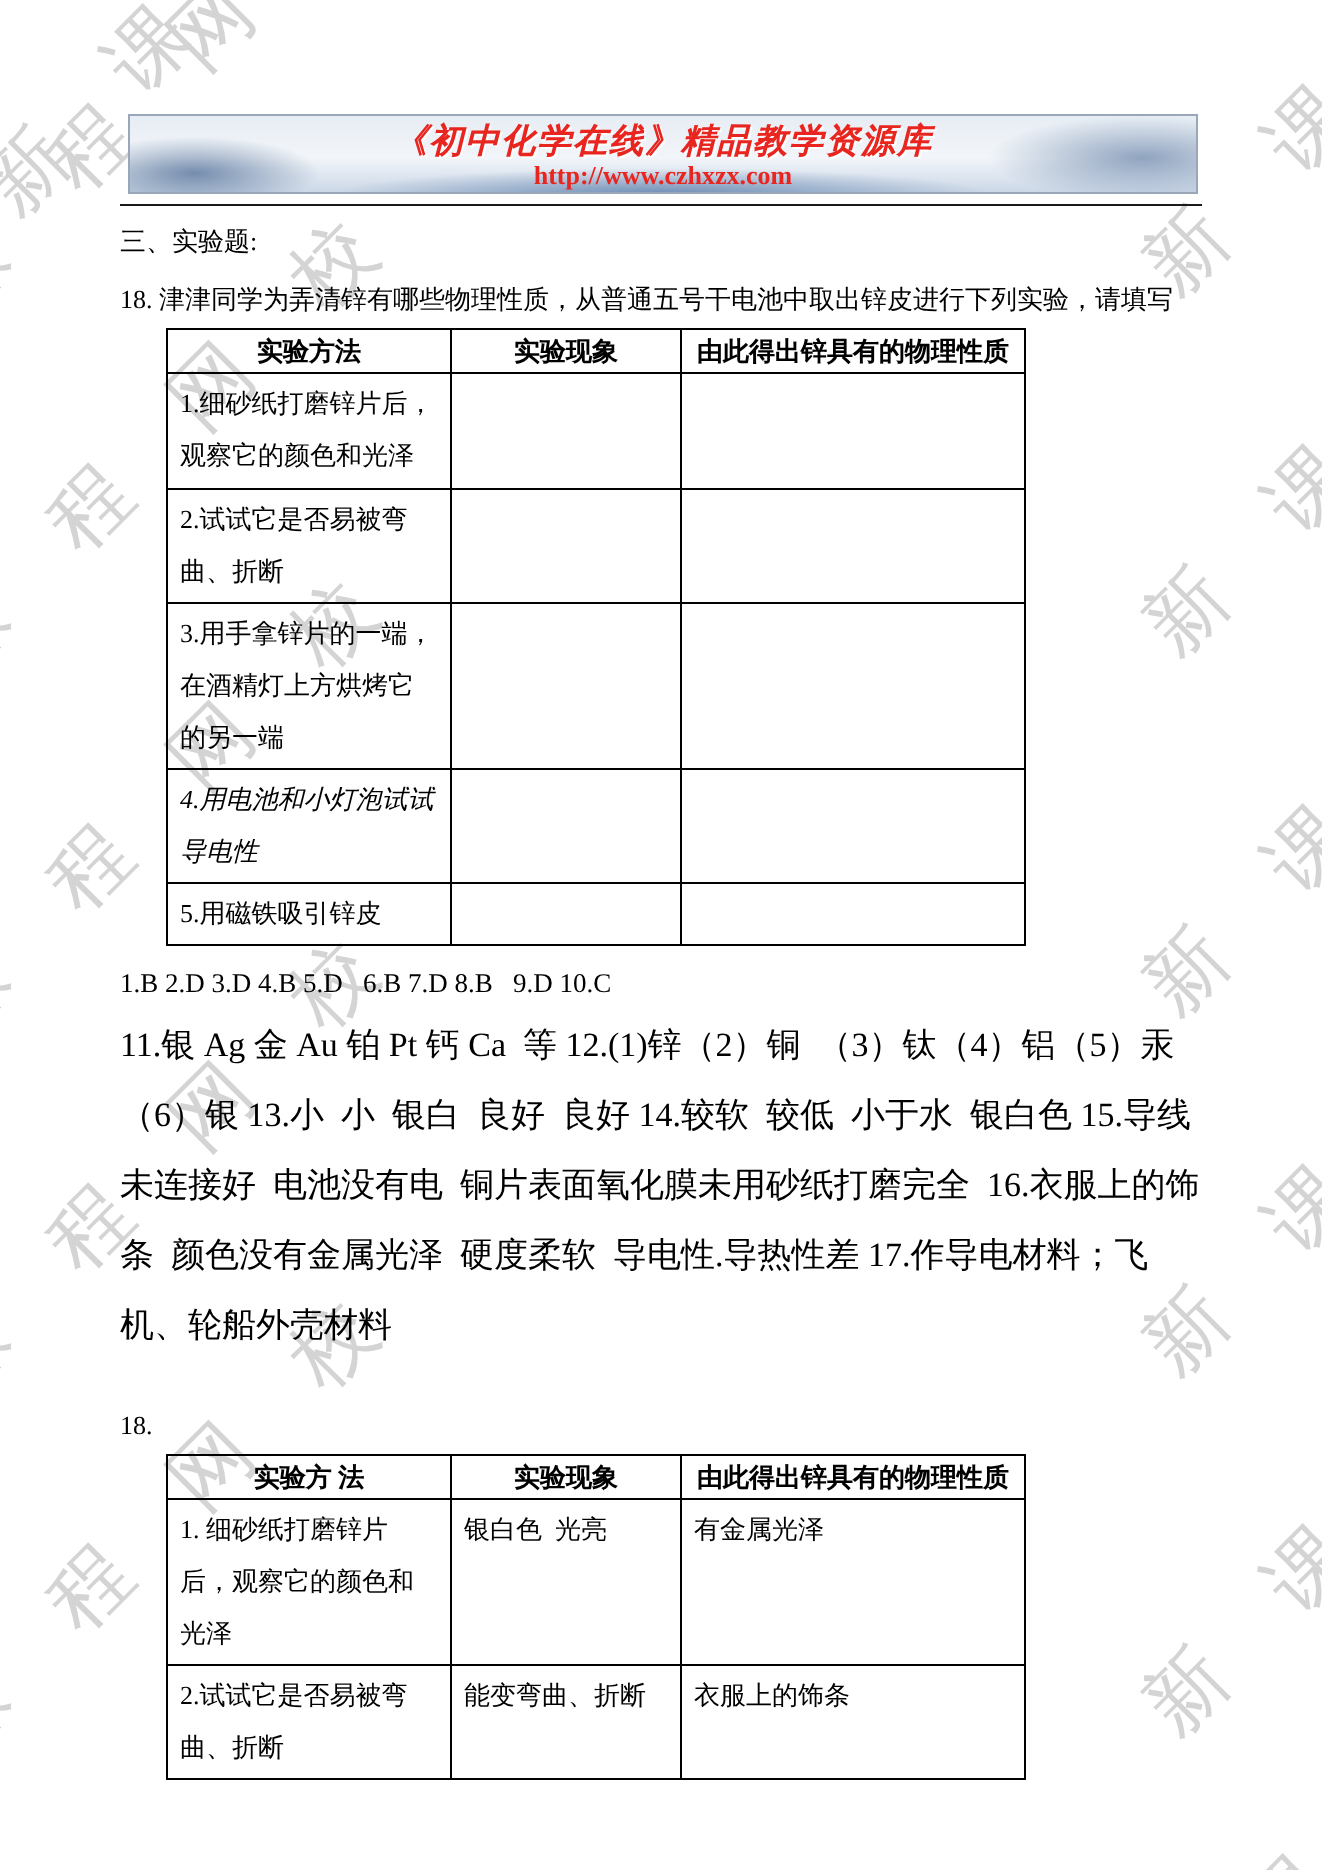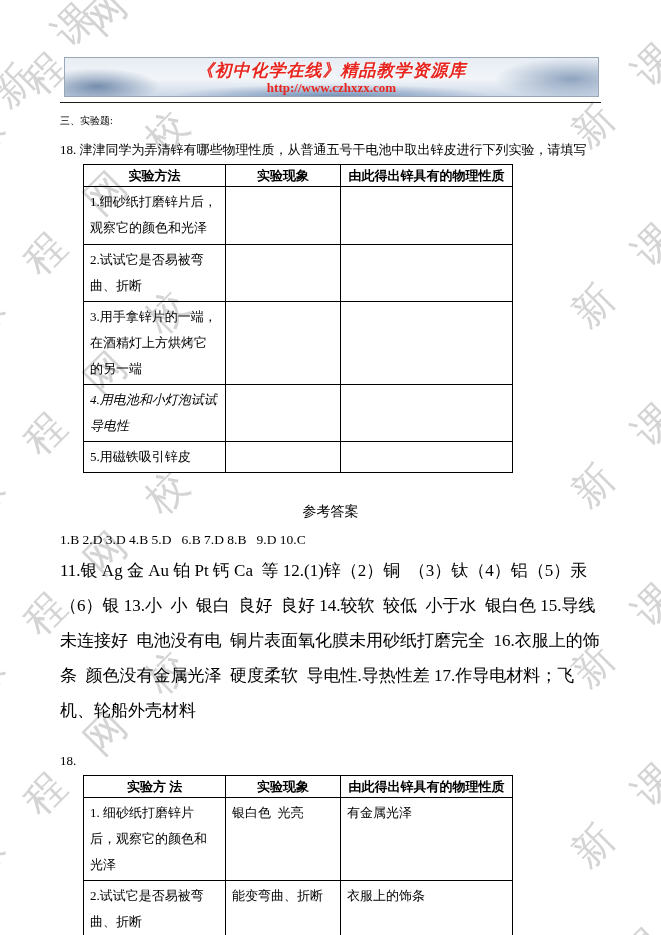--- a/index.html
+++ b/index.html
@@ -53,21 +53,21 @@
     text-shadow: 1px 1px 0 rgba(255,255,255,.8);
   }
   .banner-url {
     font-size: 13px;
     font-weight: bold;
     color: #e8251f;
     line-height: 14px;
     cursor: pointer;
   }
   .header-line { margin-top: 5px; border-bottom: 1px solid #1a1a1a; }
-  .section-heading { margin-top: 9px; font-size: 10px; line-height: 17px; }
+  .section-heading { margin-top: 9px; font-size: 13px; line-height: 17px; }
   .q-intro { margin-top: 12px; font-size: 13px; line-height: 17px; }
   table.qtable { border-collapse: collapse; margin-left: 23px; margin-top: 6px; table-layout: fixed; border-radius: 13px; }
   table.qtable col.c1 { width: 142px; }
   table.qtable col.c2 { width: 115px; }
   table.qtable col.c3 { width: 172px; }
   table.qtable th, table.qtable td {
     border: 1px solid #000;
     font-size: 13px;
     padding: 2px 6px;
     vertical-align: top;
@@ -163,21 +163,20 @@
         <td></td>
       </tr>
       <tr>
         <td>5.用磁铁吸引锌皮</td>
         <td></td>
         <td></td>
       </tr>
     </tbody>
       </table>
 
-    <div class="answers-title">参考答案</div>
 
     <div class="choice-line">1.B 2.D 3.D 4.B 5.D   6.B 7.D 8.B   9.D 10.C</div>
 
     <div class="detail">11.银 Ag 金 Au 铂 Pt 钙 Ca  等 12.(1)锌（2）铜  （3）钛（4）铝（5）汞（6）银 13.小  小  银白  良好  良好 14.较软  较低  小于水  银白色 15.导线未连接好  电池没有电  铜片表面氧化膜未用砂纸打磨完全  16.衣服上的饰条  颜色没有金属光泽  硬度柔软  导电性.导热性差 17.作导电材料；飞机、轮船外壳材料</div>
 
     <div class="q18-label">18.</div>
 
     <table class="qtable" id="table2">
       <colgroup>
           <col class="c1">

